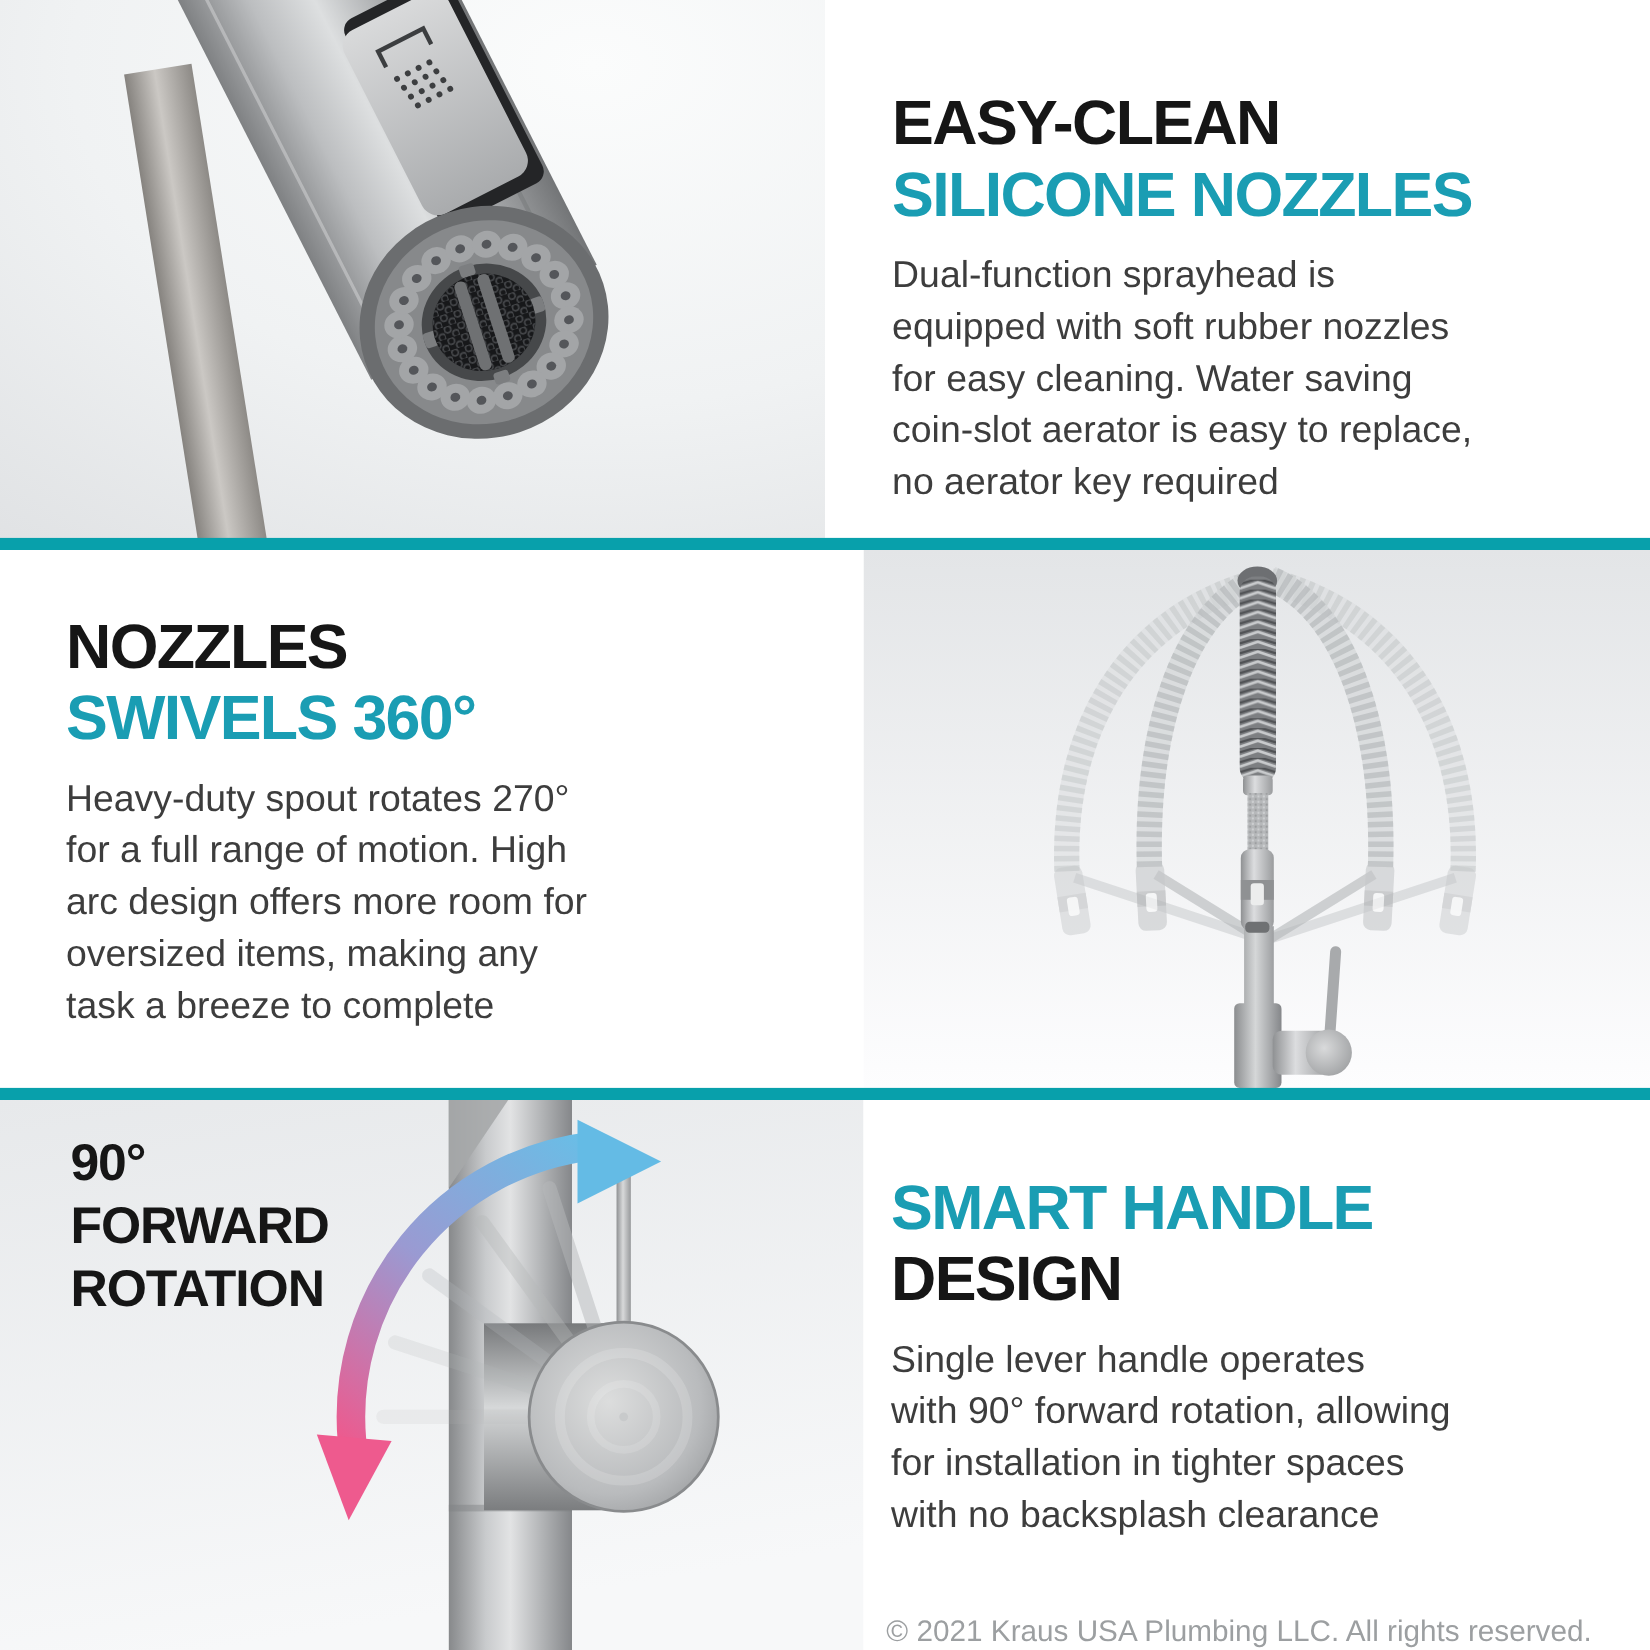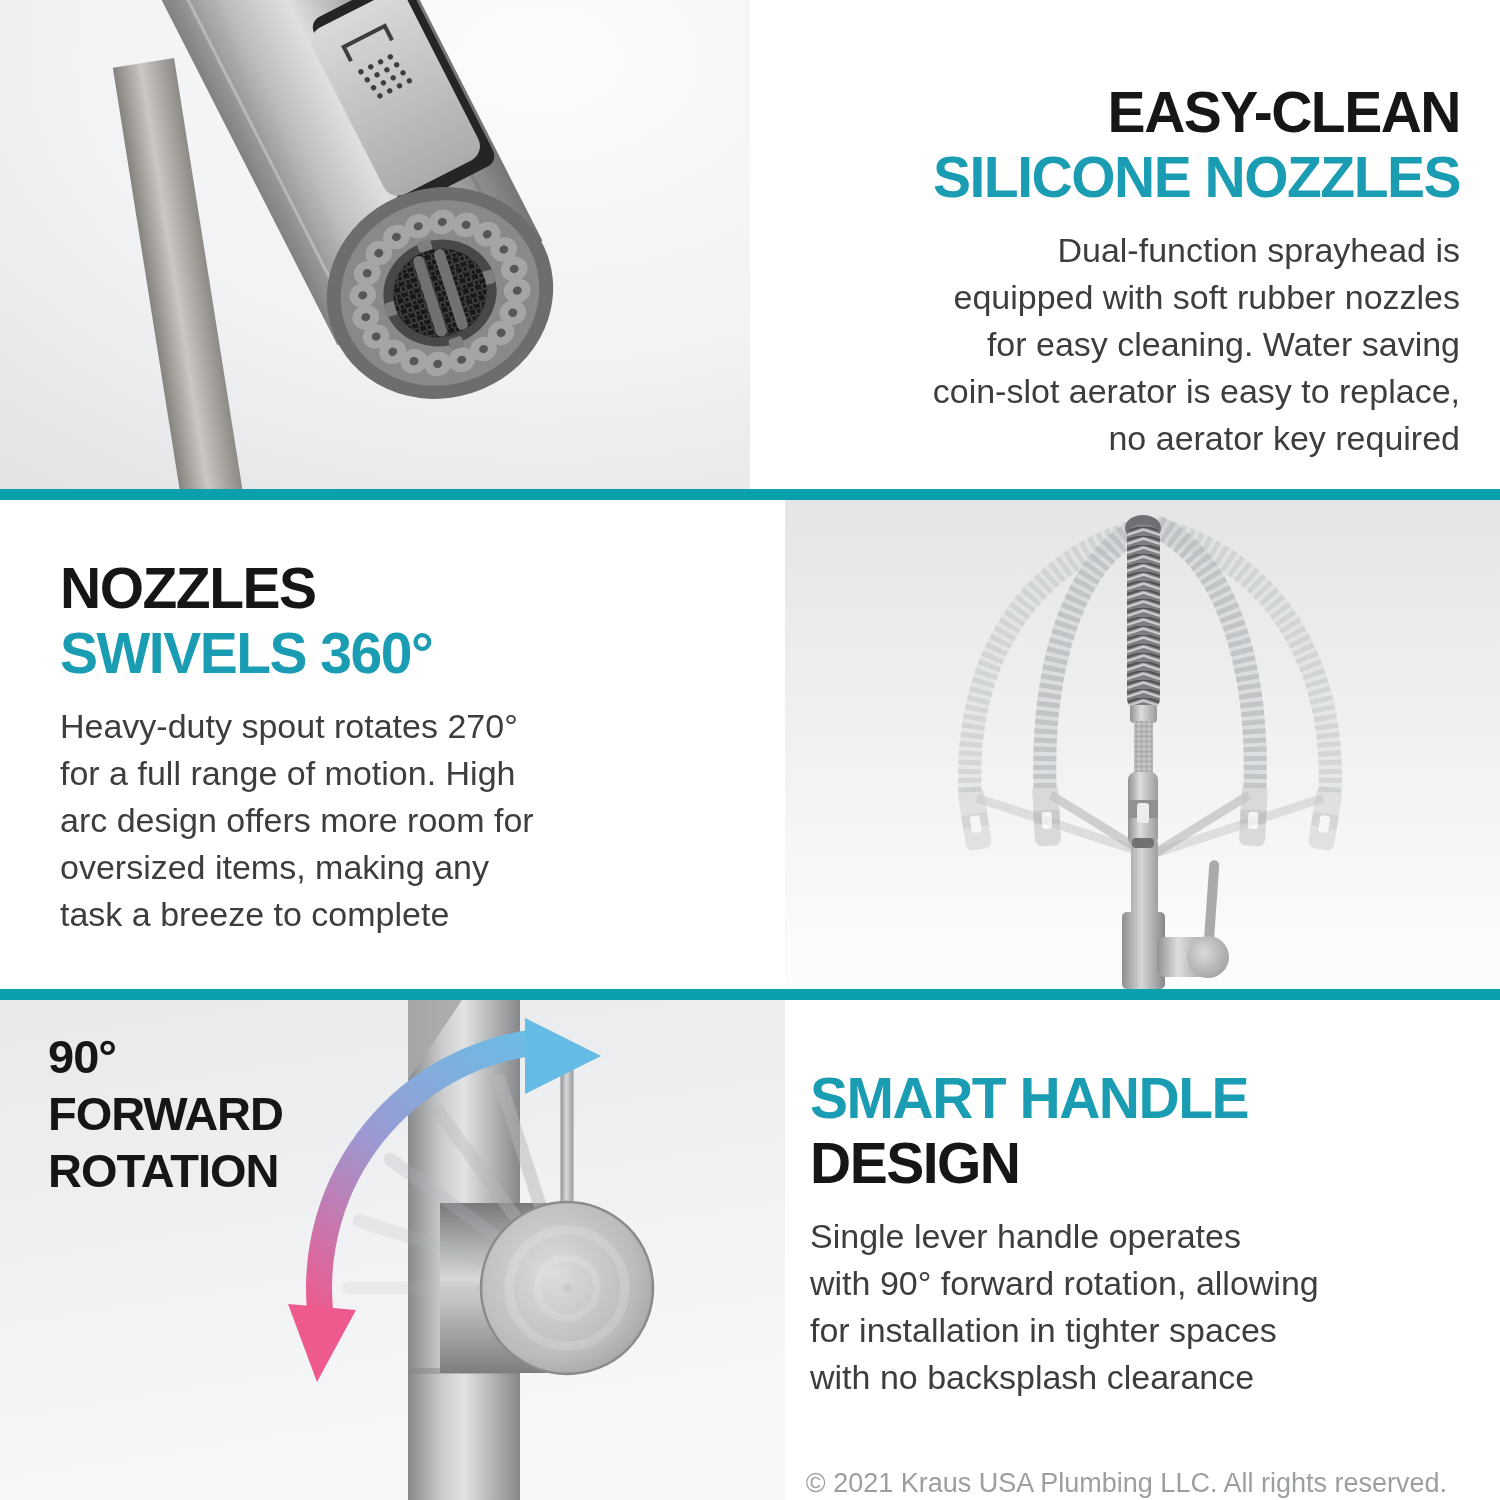--- a/index.html
+++ b/index.html
@@ -5,21 +5,21 @@
   html,body{margin:0;padding:0;background:#ffffff;}
   .page{position:relative;width:1500px;height:1500px;overflow:hidden;background:#ffffff;
         font-family:"Liberation Sans", sans-serif;}
   .img-panel{position:absolute;}
   .img-panel svg{display:block;}
   .divider{position:absolute;left:0;width:1500px;height:11px;background:var(--divider,#08a0ab);}
   .text-block{position:absolute;}
   .h-line{font-size:57px;line-height:65px;font-weight:700;letter-spacing:-1.5px;color:var(--heading,#161616);}
   .h-accent{color:var(--accent,#1a9db3);}
   .body-copy{margin-top:17px;font-size:34px;line-height:47px;color:var(--body_text,#3d3d3d);white-space:pre-line;}
-  .rotation-label{position:absolute;left:48px;top:1028px;font-size:47px;line-height:57px;font-weight:700;
+  .rotation-label{position:absolute;left:64px;top:1028px;font-size:47px;line-height:57px;font-weight:700;
                   letter-spacing:-1px;color:var(--heading,#161616);white-space:pre-line;}
   .copyright{position:absolute;right:53px;top:1468px;font-size:27px;color:var(--copyright,#9c9fa1);}
 </style>
 </head>
 <body>
 
 <div class="page">
 
   <div class="img-panel" style="left:0;top:0;">
     <svg width="750" height="489" viewBox="0 0 750 489">
@@ -125,21 +125,21 @@
           <rect x="433" y="340" width="14" height="11" rx="3" fill="#7c7e80"></rect>
           <ellipse cx="440" cy="293" rx="47" ry="44" fill="#17181a"></ellipse>
           <ellipse cx="440" cy="293" rx="47" ry="44" fill="url(#hexP)"></ellipse>
           <rect x="424" y="251" width="11" height="84" rx="5" fill="#6f7173"></rect>
           <rect x="446" y="251" width="11" height="84" rx="5" fill="#6f7173"></rect>
         </g>
       </g>
     </svg>
   </div>
 
-  <div class="text-block" style="left:780px;top:80px;width:680px;text-align:right;">
+  <div class="text-block" style="left:811px;top:80px;width:680px;">
     <div class="h-line">EASY-CLEAN</div>
     <div class="h-line h-accent">SILICONE NOZZLES</div>
     <div class="body-copy">Dual-function sprayhead is
 equipped with soft rubber nozzles
 for easy cleaning. Water saving
 coin-slot aerator is easy to replace,
 no aerator key required</div>
   </div>
 
   <div class="divider" style="top:489px;"></div>

